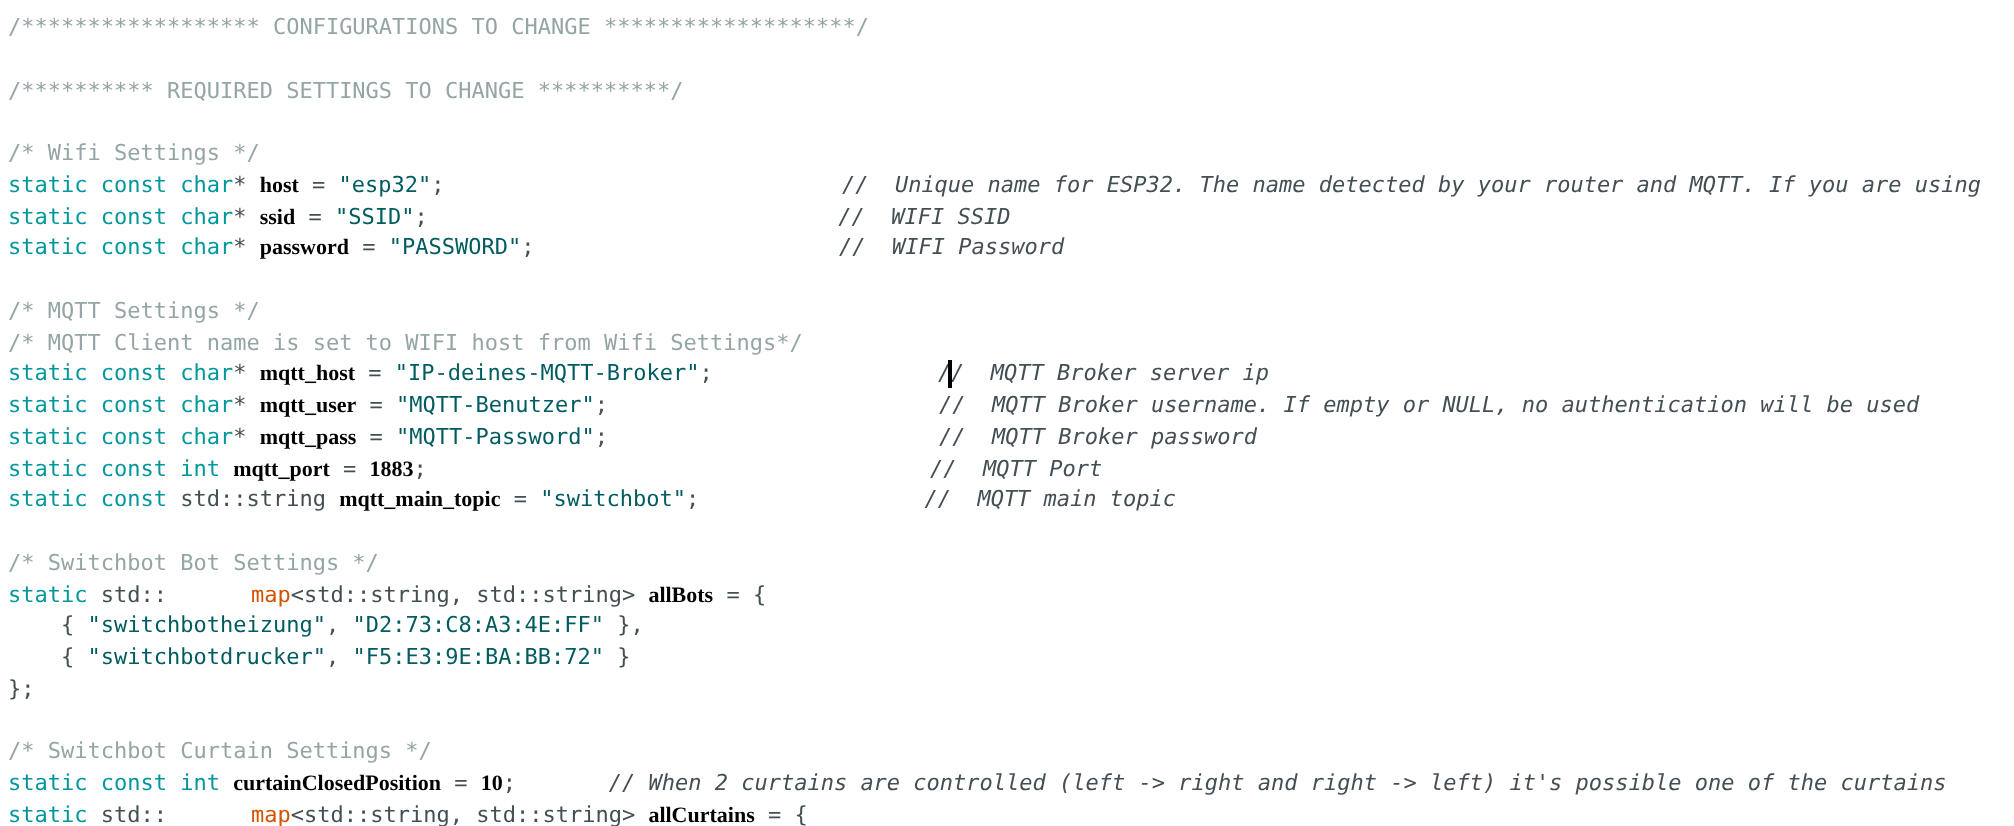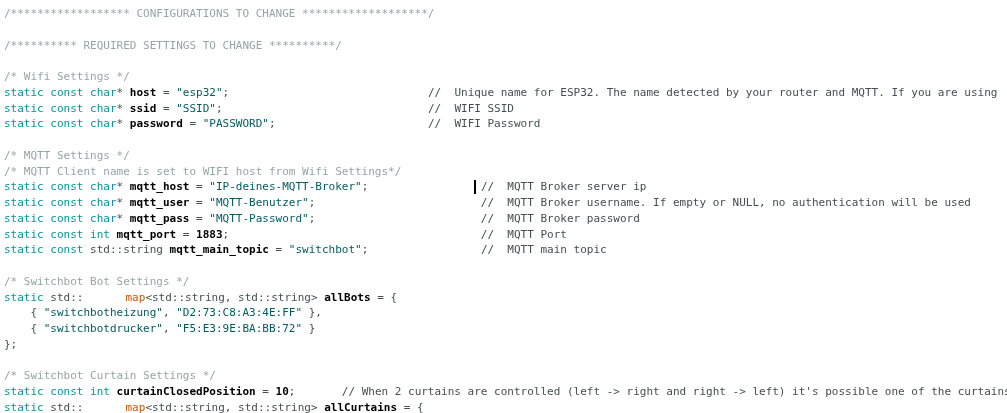--- a/index.html
+++ b/index.html
@@ -18,26 +18,26 @@
   pre.code {
     margin: 0;
     padding: 6px 0 0 4px;
     font-family: "DejaVu Sans Mono", monospace;
     font-size: 11px;
     line-height: 15.75px;
     white-space: pre;
   }
   .code-line { height: 15.75px; white-space: pre; }
   .seg-cb { color: var(--c-cb, #95a5a6); }   
-  .seg-cl { color: var(--c-cl, #434f54); }   
+  .seg-cl { color: var(--c-cl, #434f54); font-style: italic; }   
   .seg-k  { color: var(--c-k,  #00979C); }   
   .seg-s  { color: var(--c-s,  #005C5F); }   
   .seg-f  { color: var(--c-f,  #D35400); margin-left: 42px; }   
   .seg-p  { color: var(--c-p,  #434f54); }   
-  .seg-b  { color: var(--c-b,  #000000); font-weight: bold; } 
+  .seg-b  { color: var(--c-b,  #000000); font-weight: bold; font-family: Liberation Serif, serif; } 
   .caret {
     position: absolute;
     width: 1.5px;
     height: 14px;
     background: #000000;
   }
 </style>
 </head>
 <body>
 

